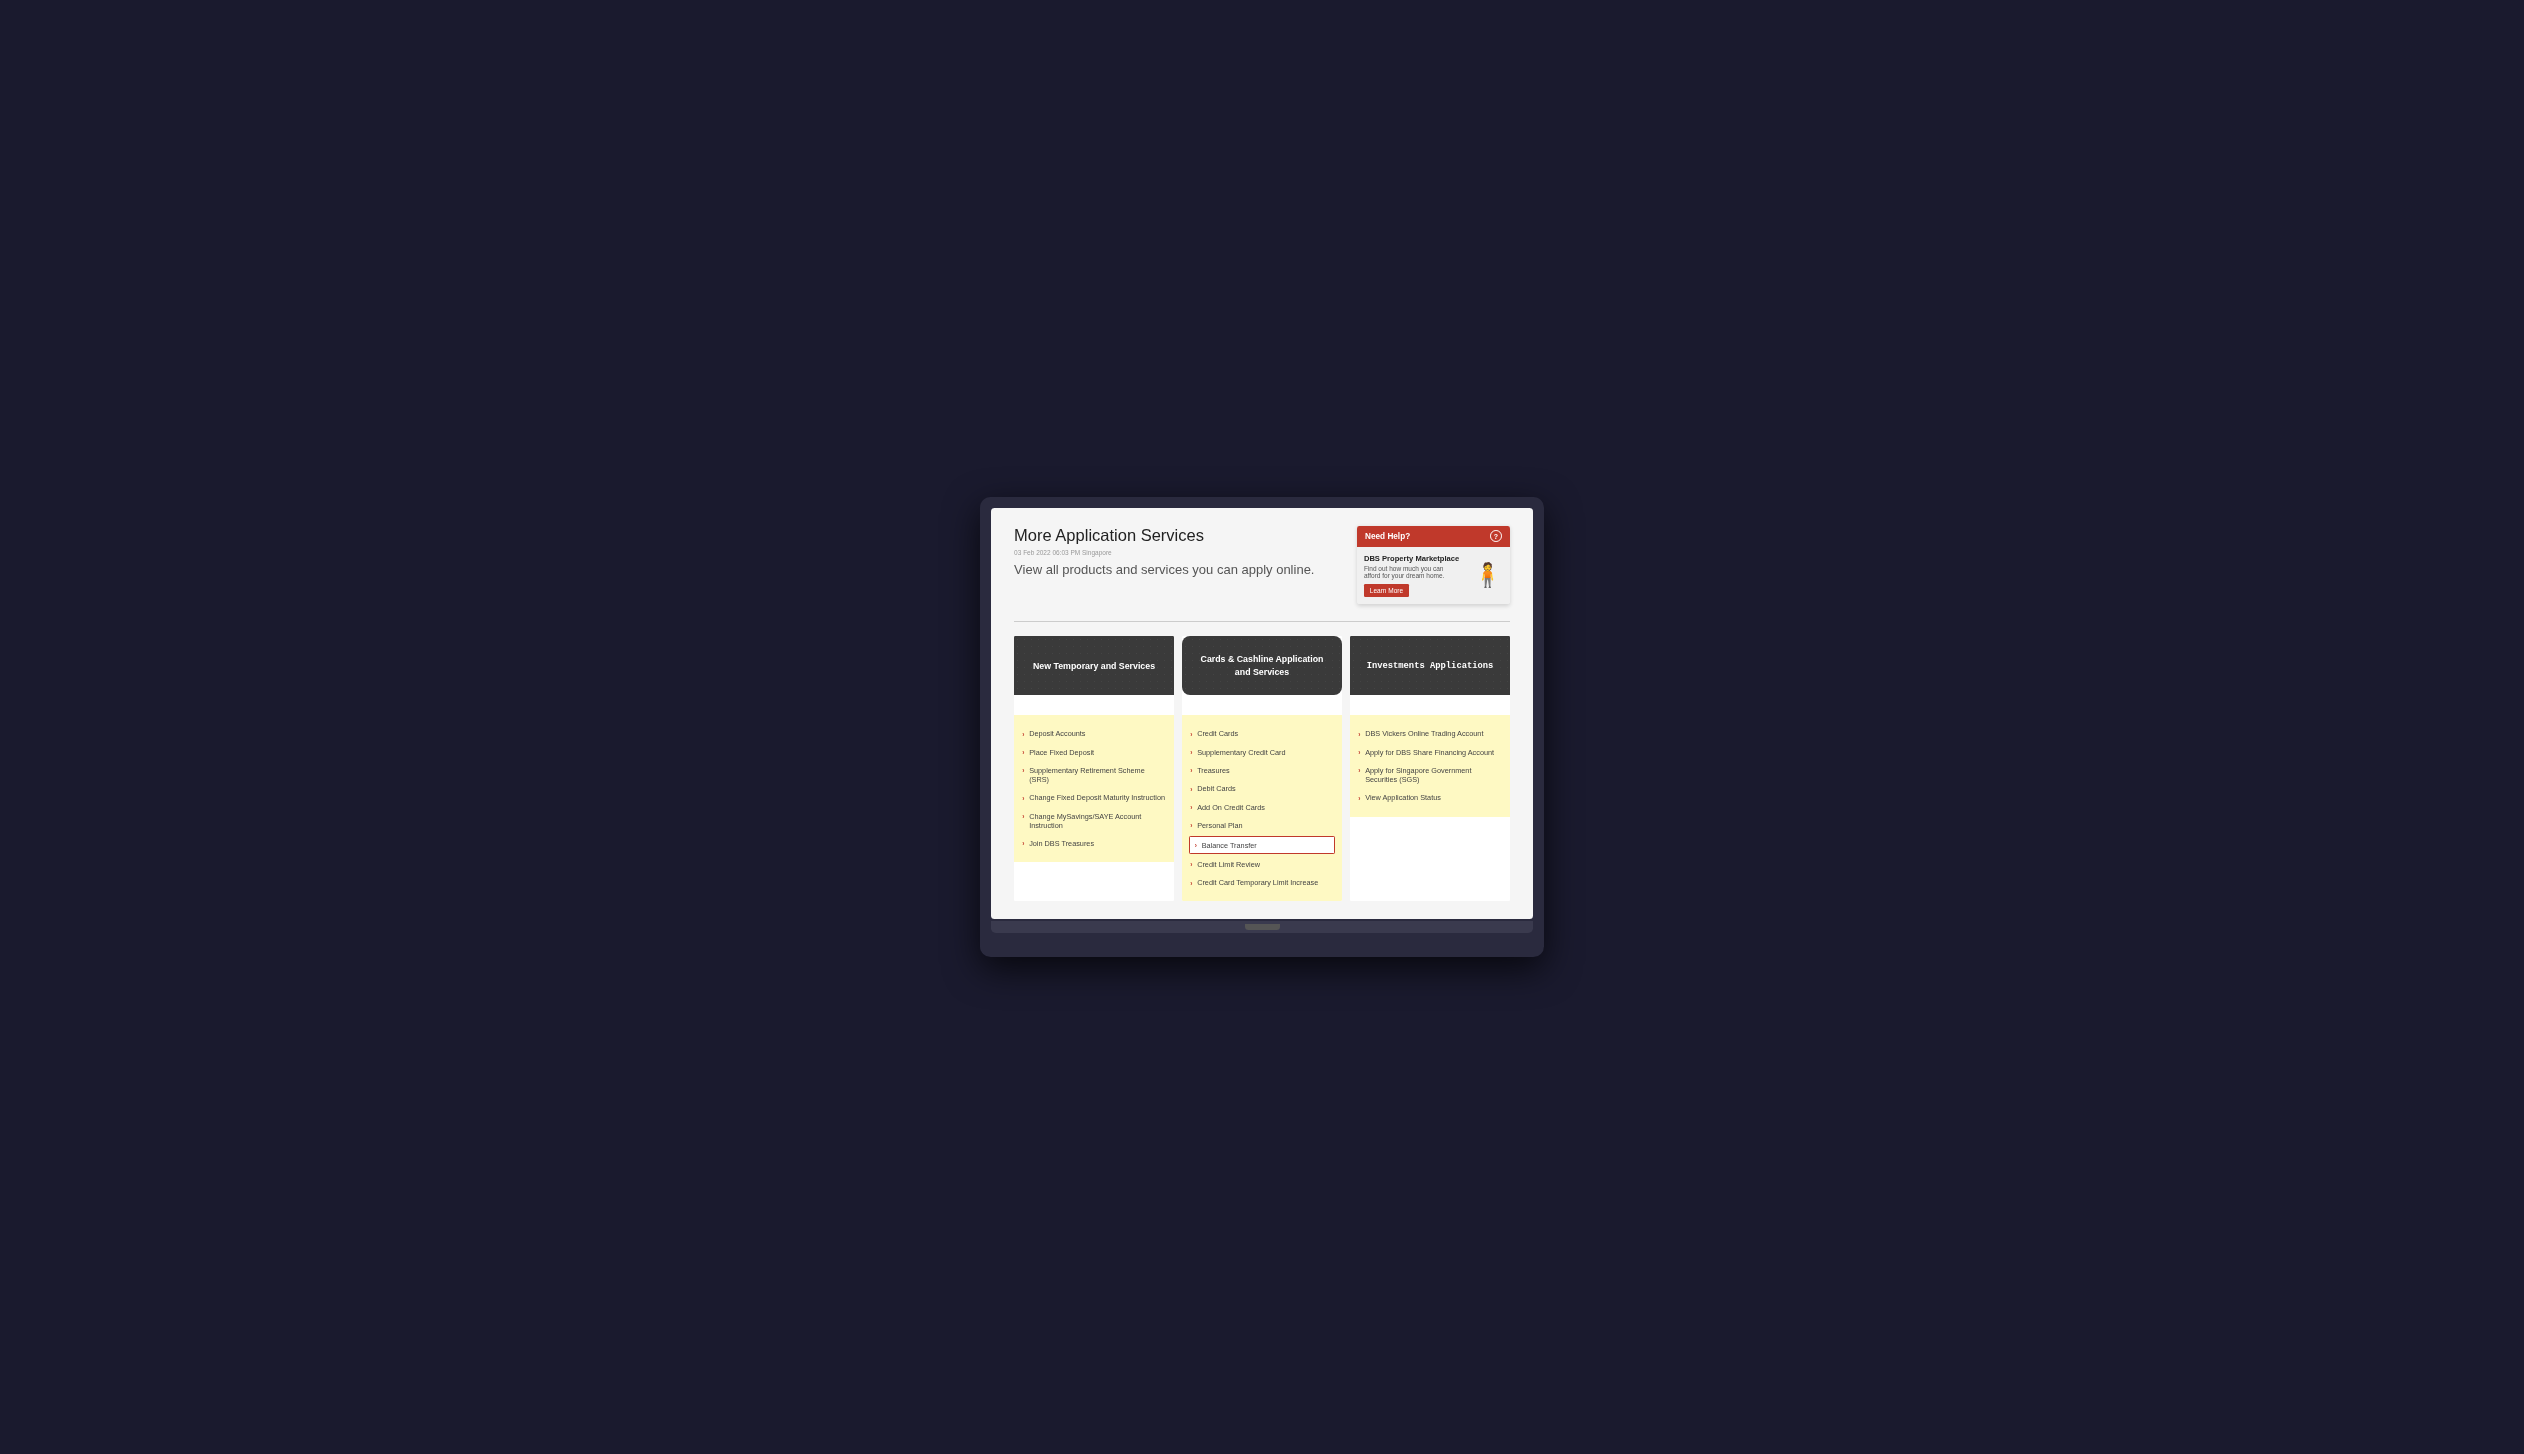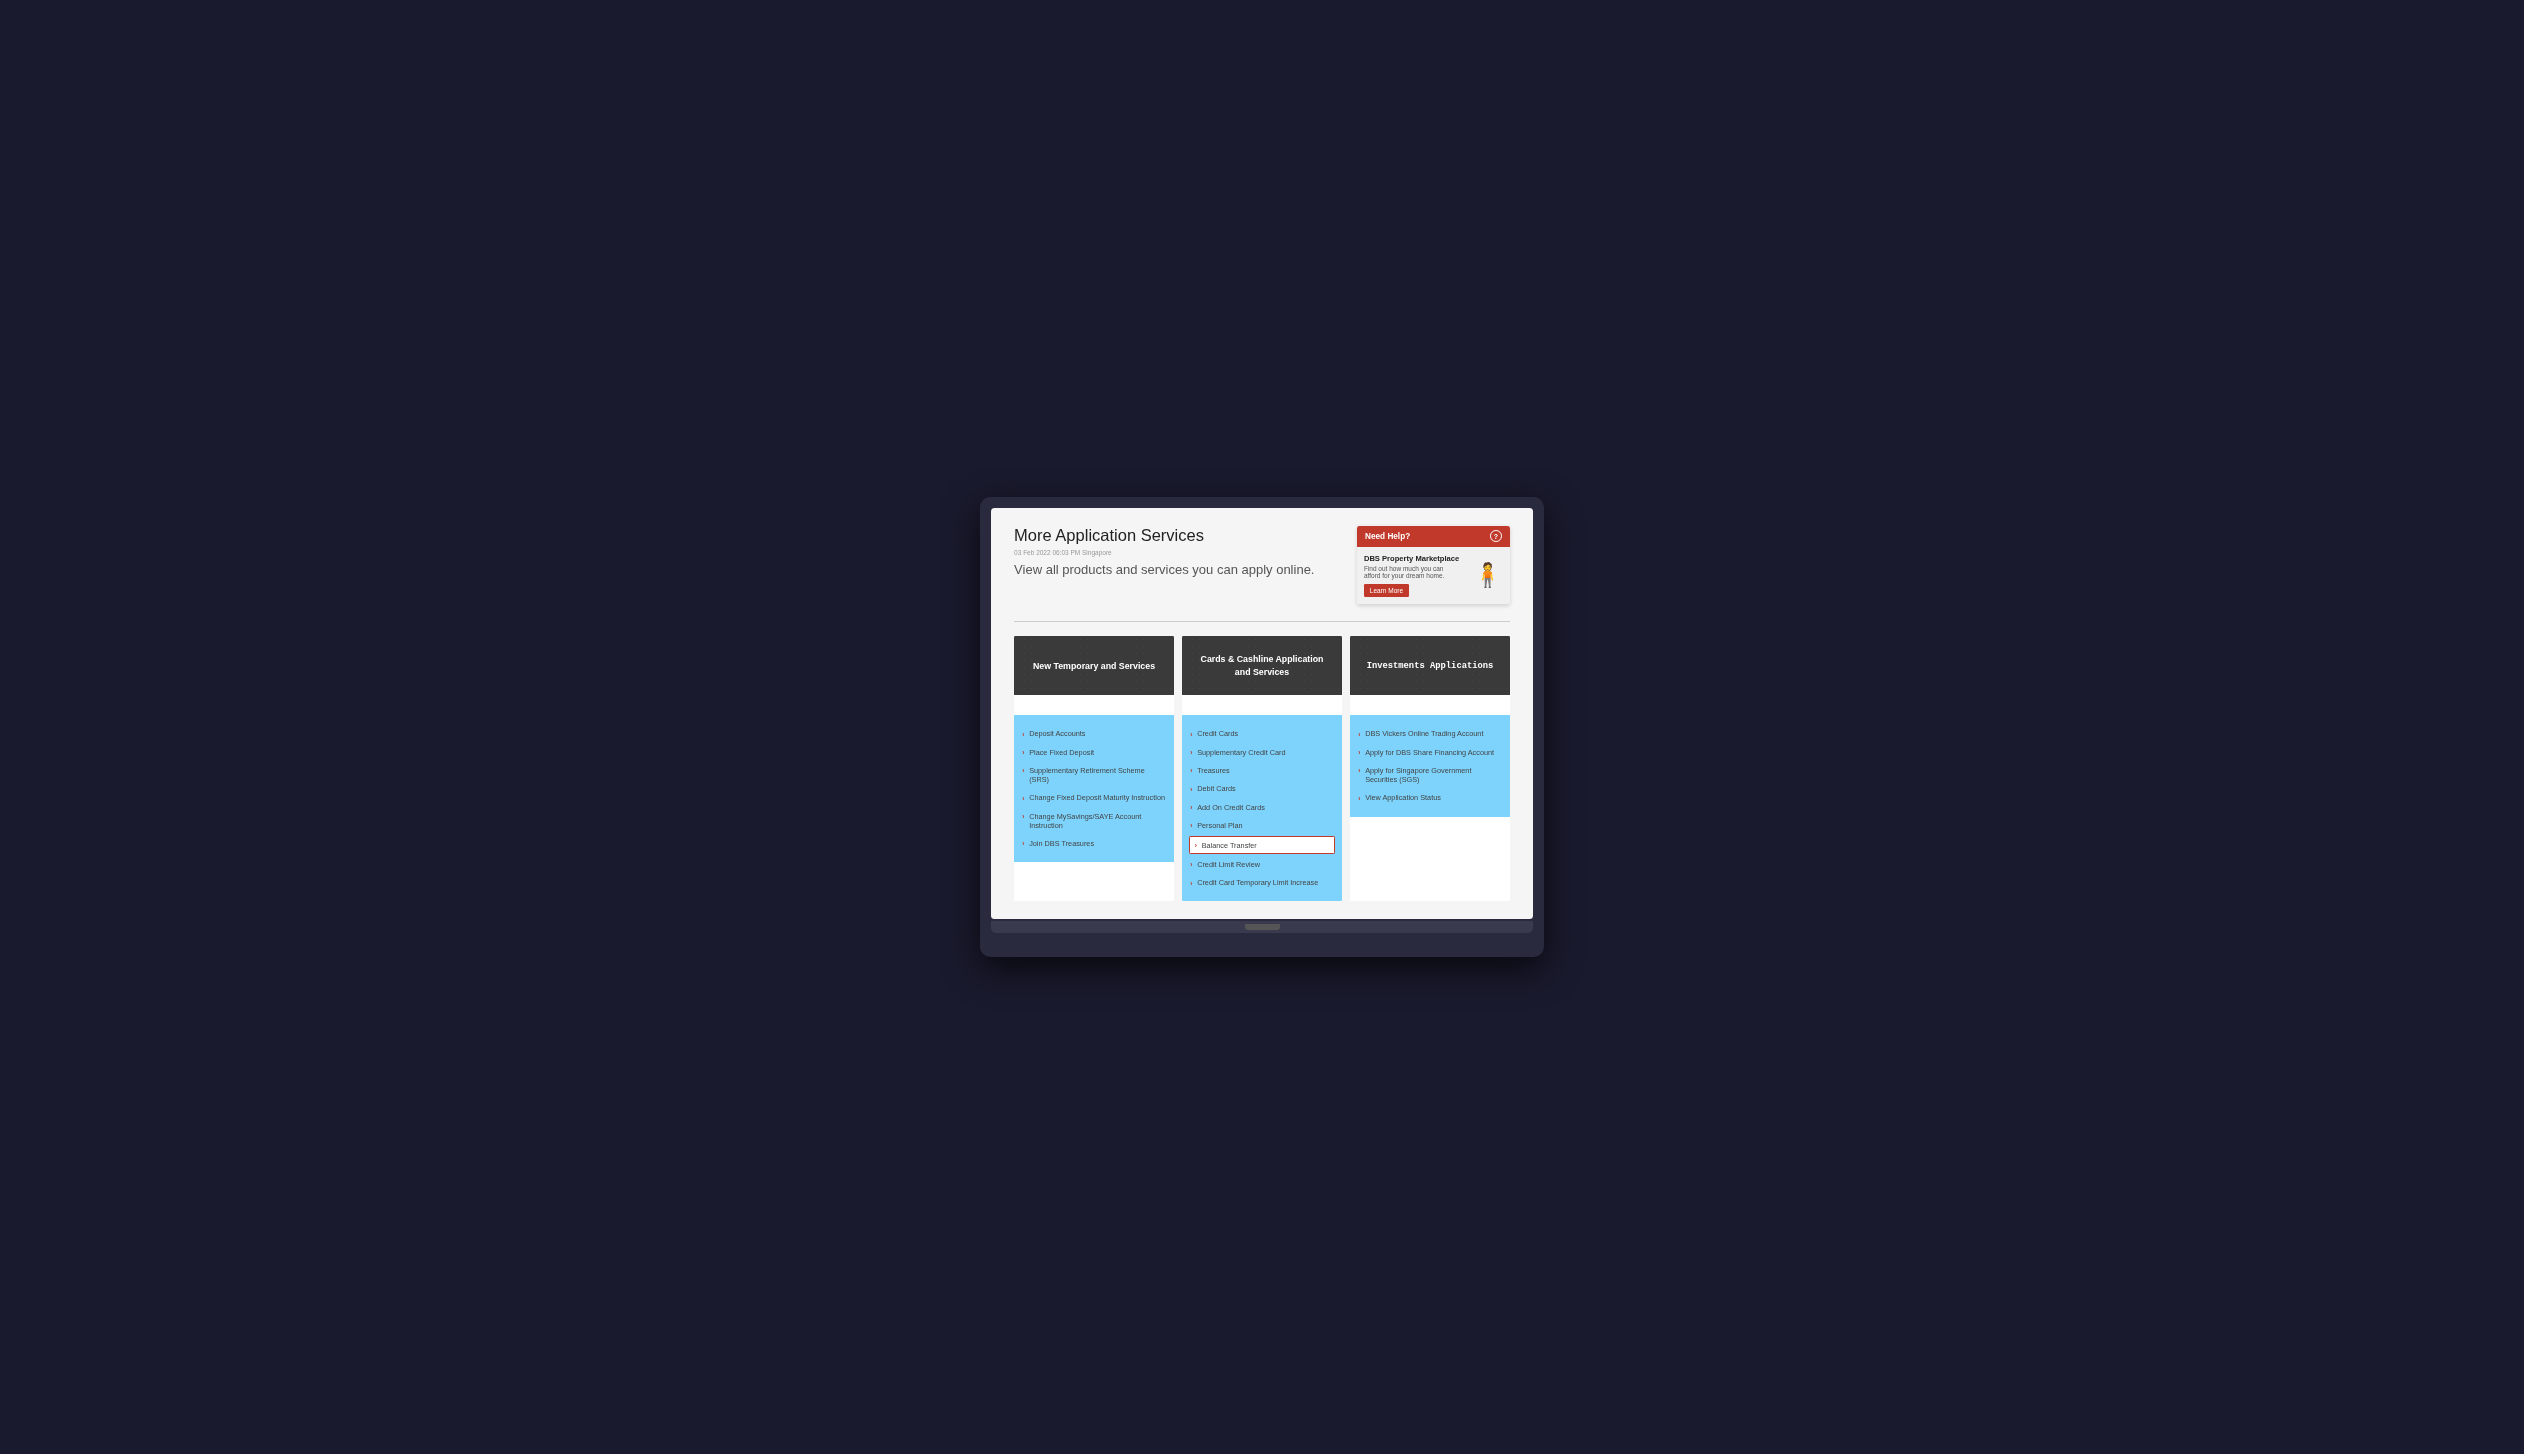--- a/index.html
+++ b/index.html
@@ -194,21 +194,21 @@
       text-align: center;
       min-height: 59px;
       display: flex;
       align-items: center;
       justify-content: center;
       line-height: 1.4;
     }
 
     .column-body {
       padding: 9.4px 8.2px;
-      background: #7dd3fc;
+      background: #fef9c3;
       margin-top: 20px;
     }
 
     .menu-item {
       display: flex;
       align-items: flex-start;
       padding: 4.7px 0;
       font-size: 7.3px;
       color: #444;
       cursor: pointer;
@@ -252,20 +252,21 @@
     
     .column-header.col1 {
       background: #3a3a3a;
       background-image: radial-gradient(circle, rgba(255,255,255,0.05) 0.6px, transparent 0.6px);
       background-size: 7px 7px;
     }
     .column-header.col2 {
       background: #3a3a3a;
       background-image: radial-gradient(circle, rgba(255,255,255,0.05) 0.6px, transparent 0.6px);
       background-size: 7px 7px;
+      border-radius: 8px;
     }
     .column-header.col3 {
       background: #3a3a3a;
       background-image: radial-gradient(circle, rgba(255,255,255,0.05) 0.6px, transparent 0.6px);
       background-size: 7px 7px;
       font-family: Liberation Mono, monospace;
     }
   </style>
 </head>
 <body>

